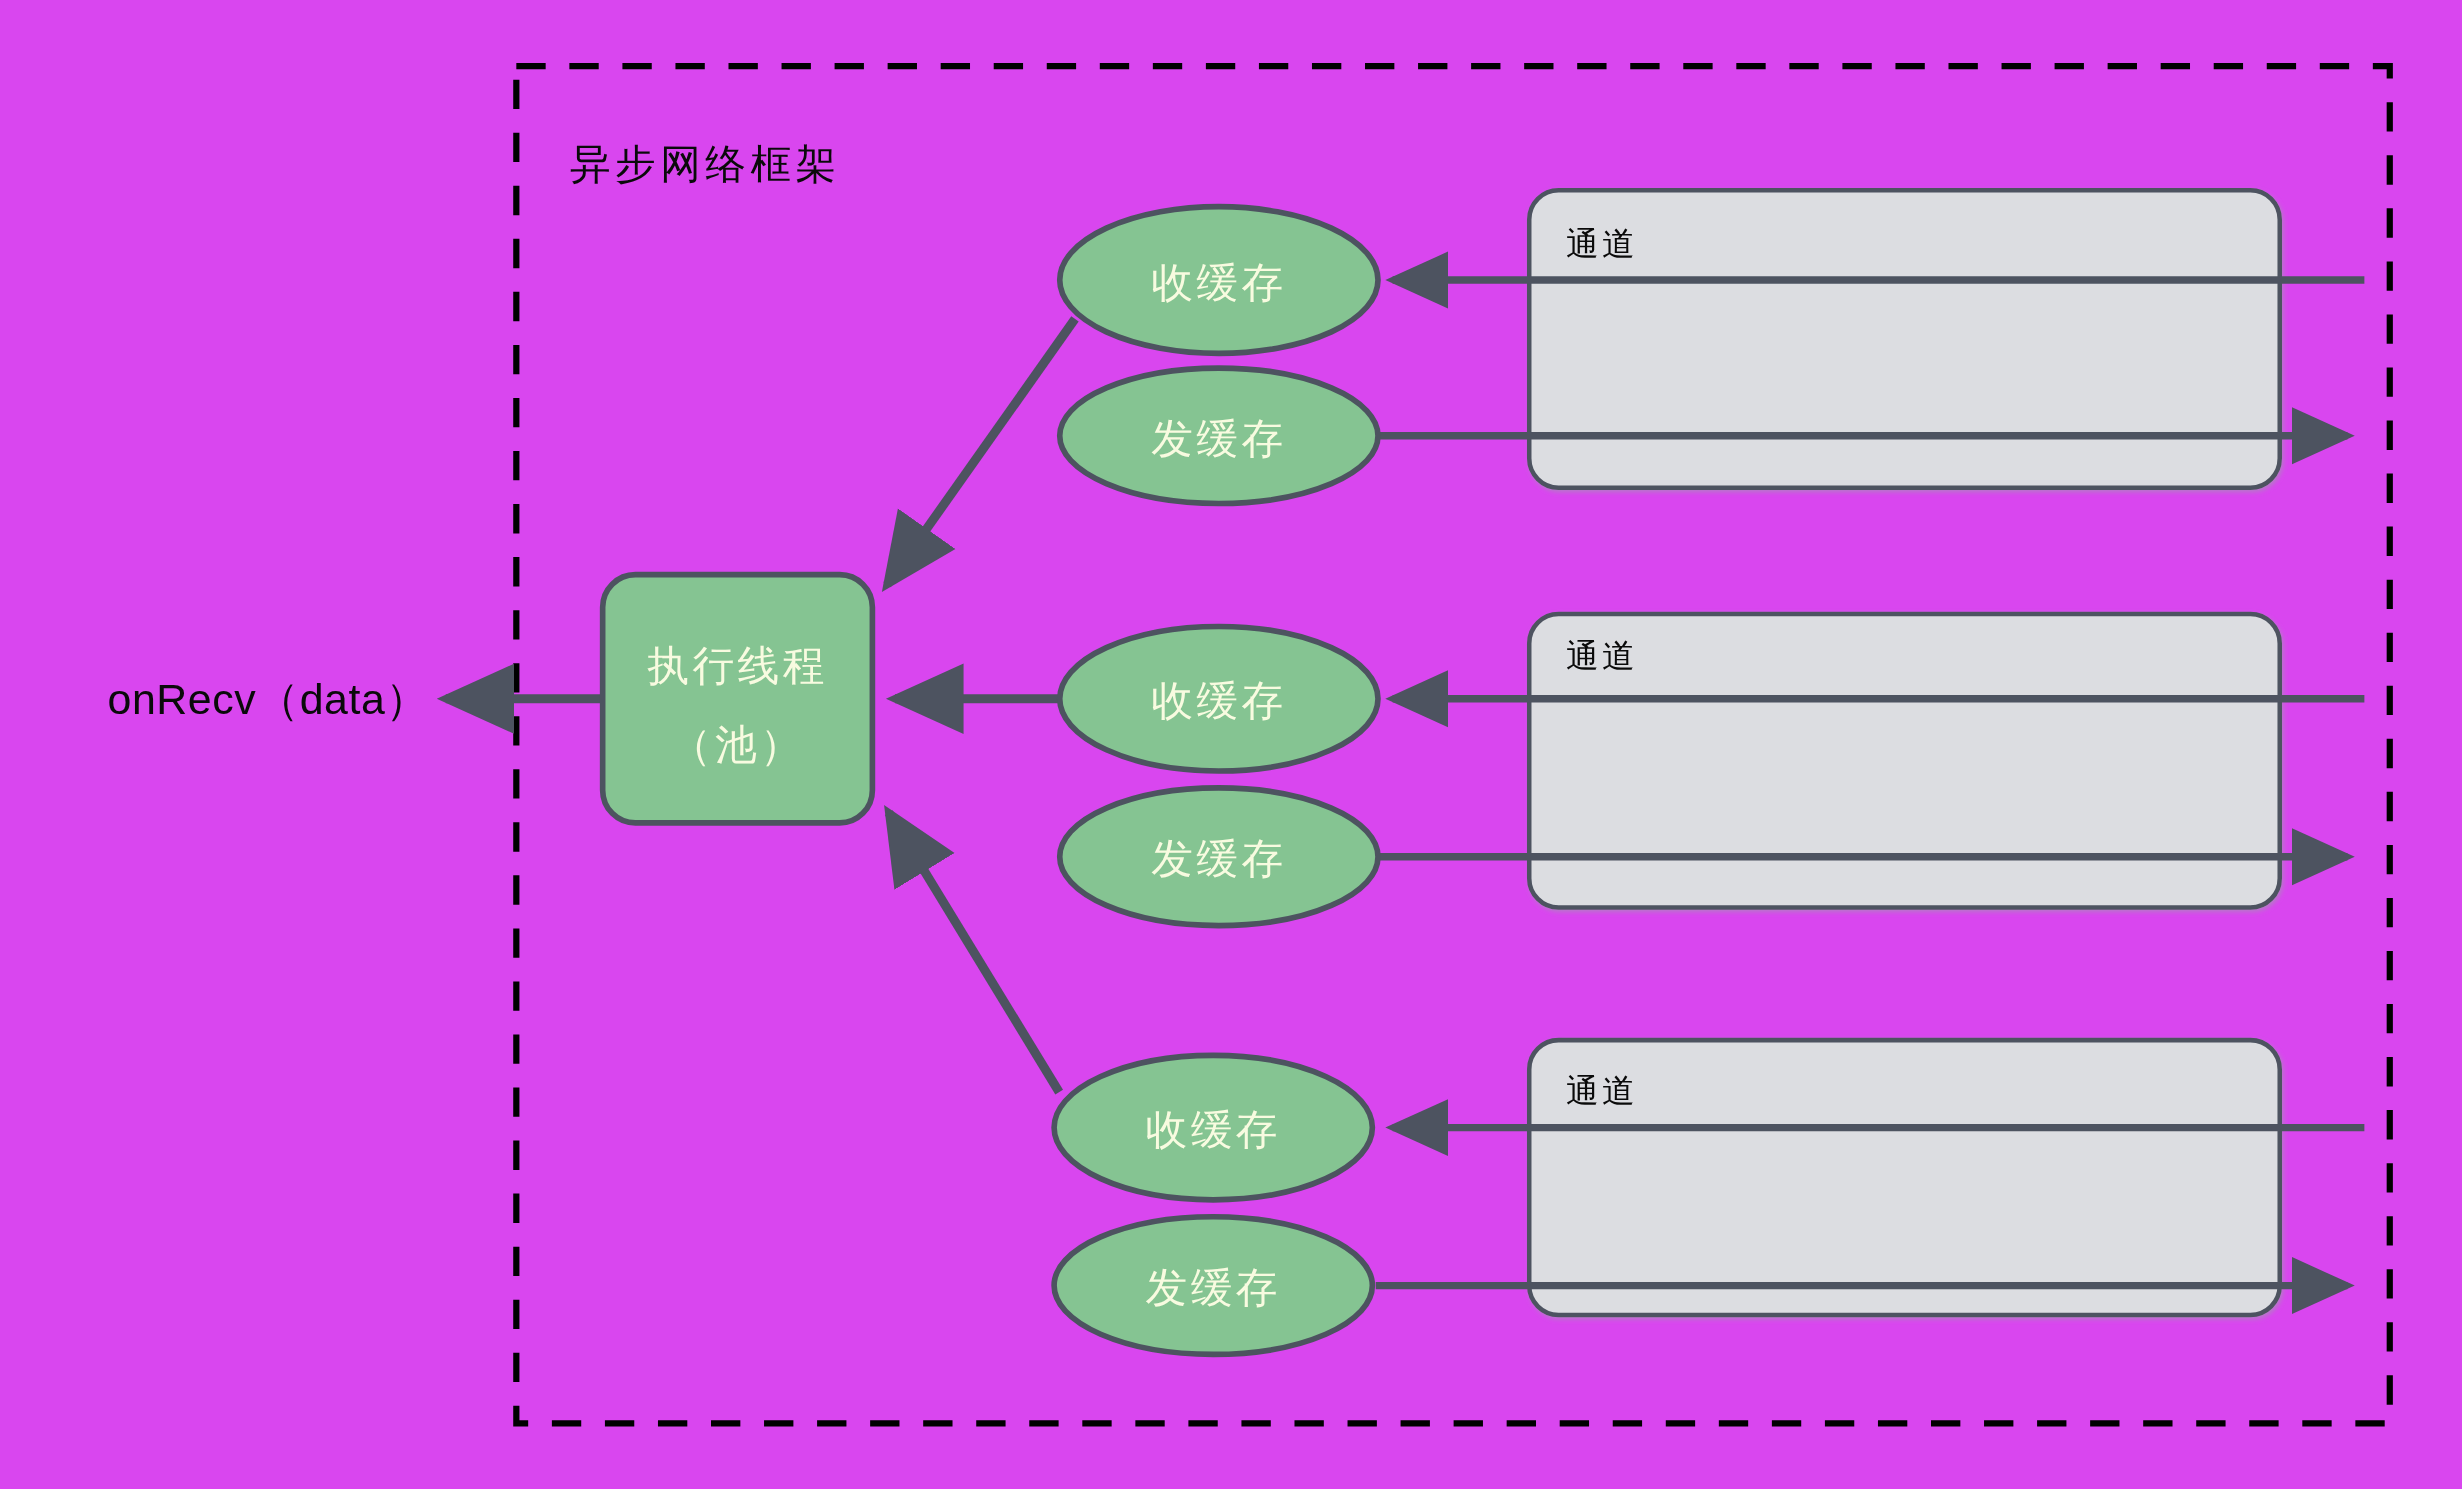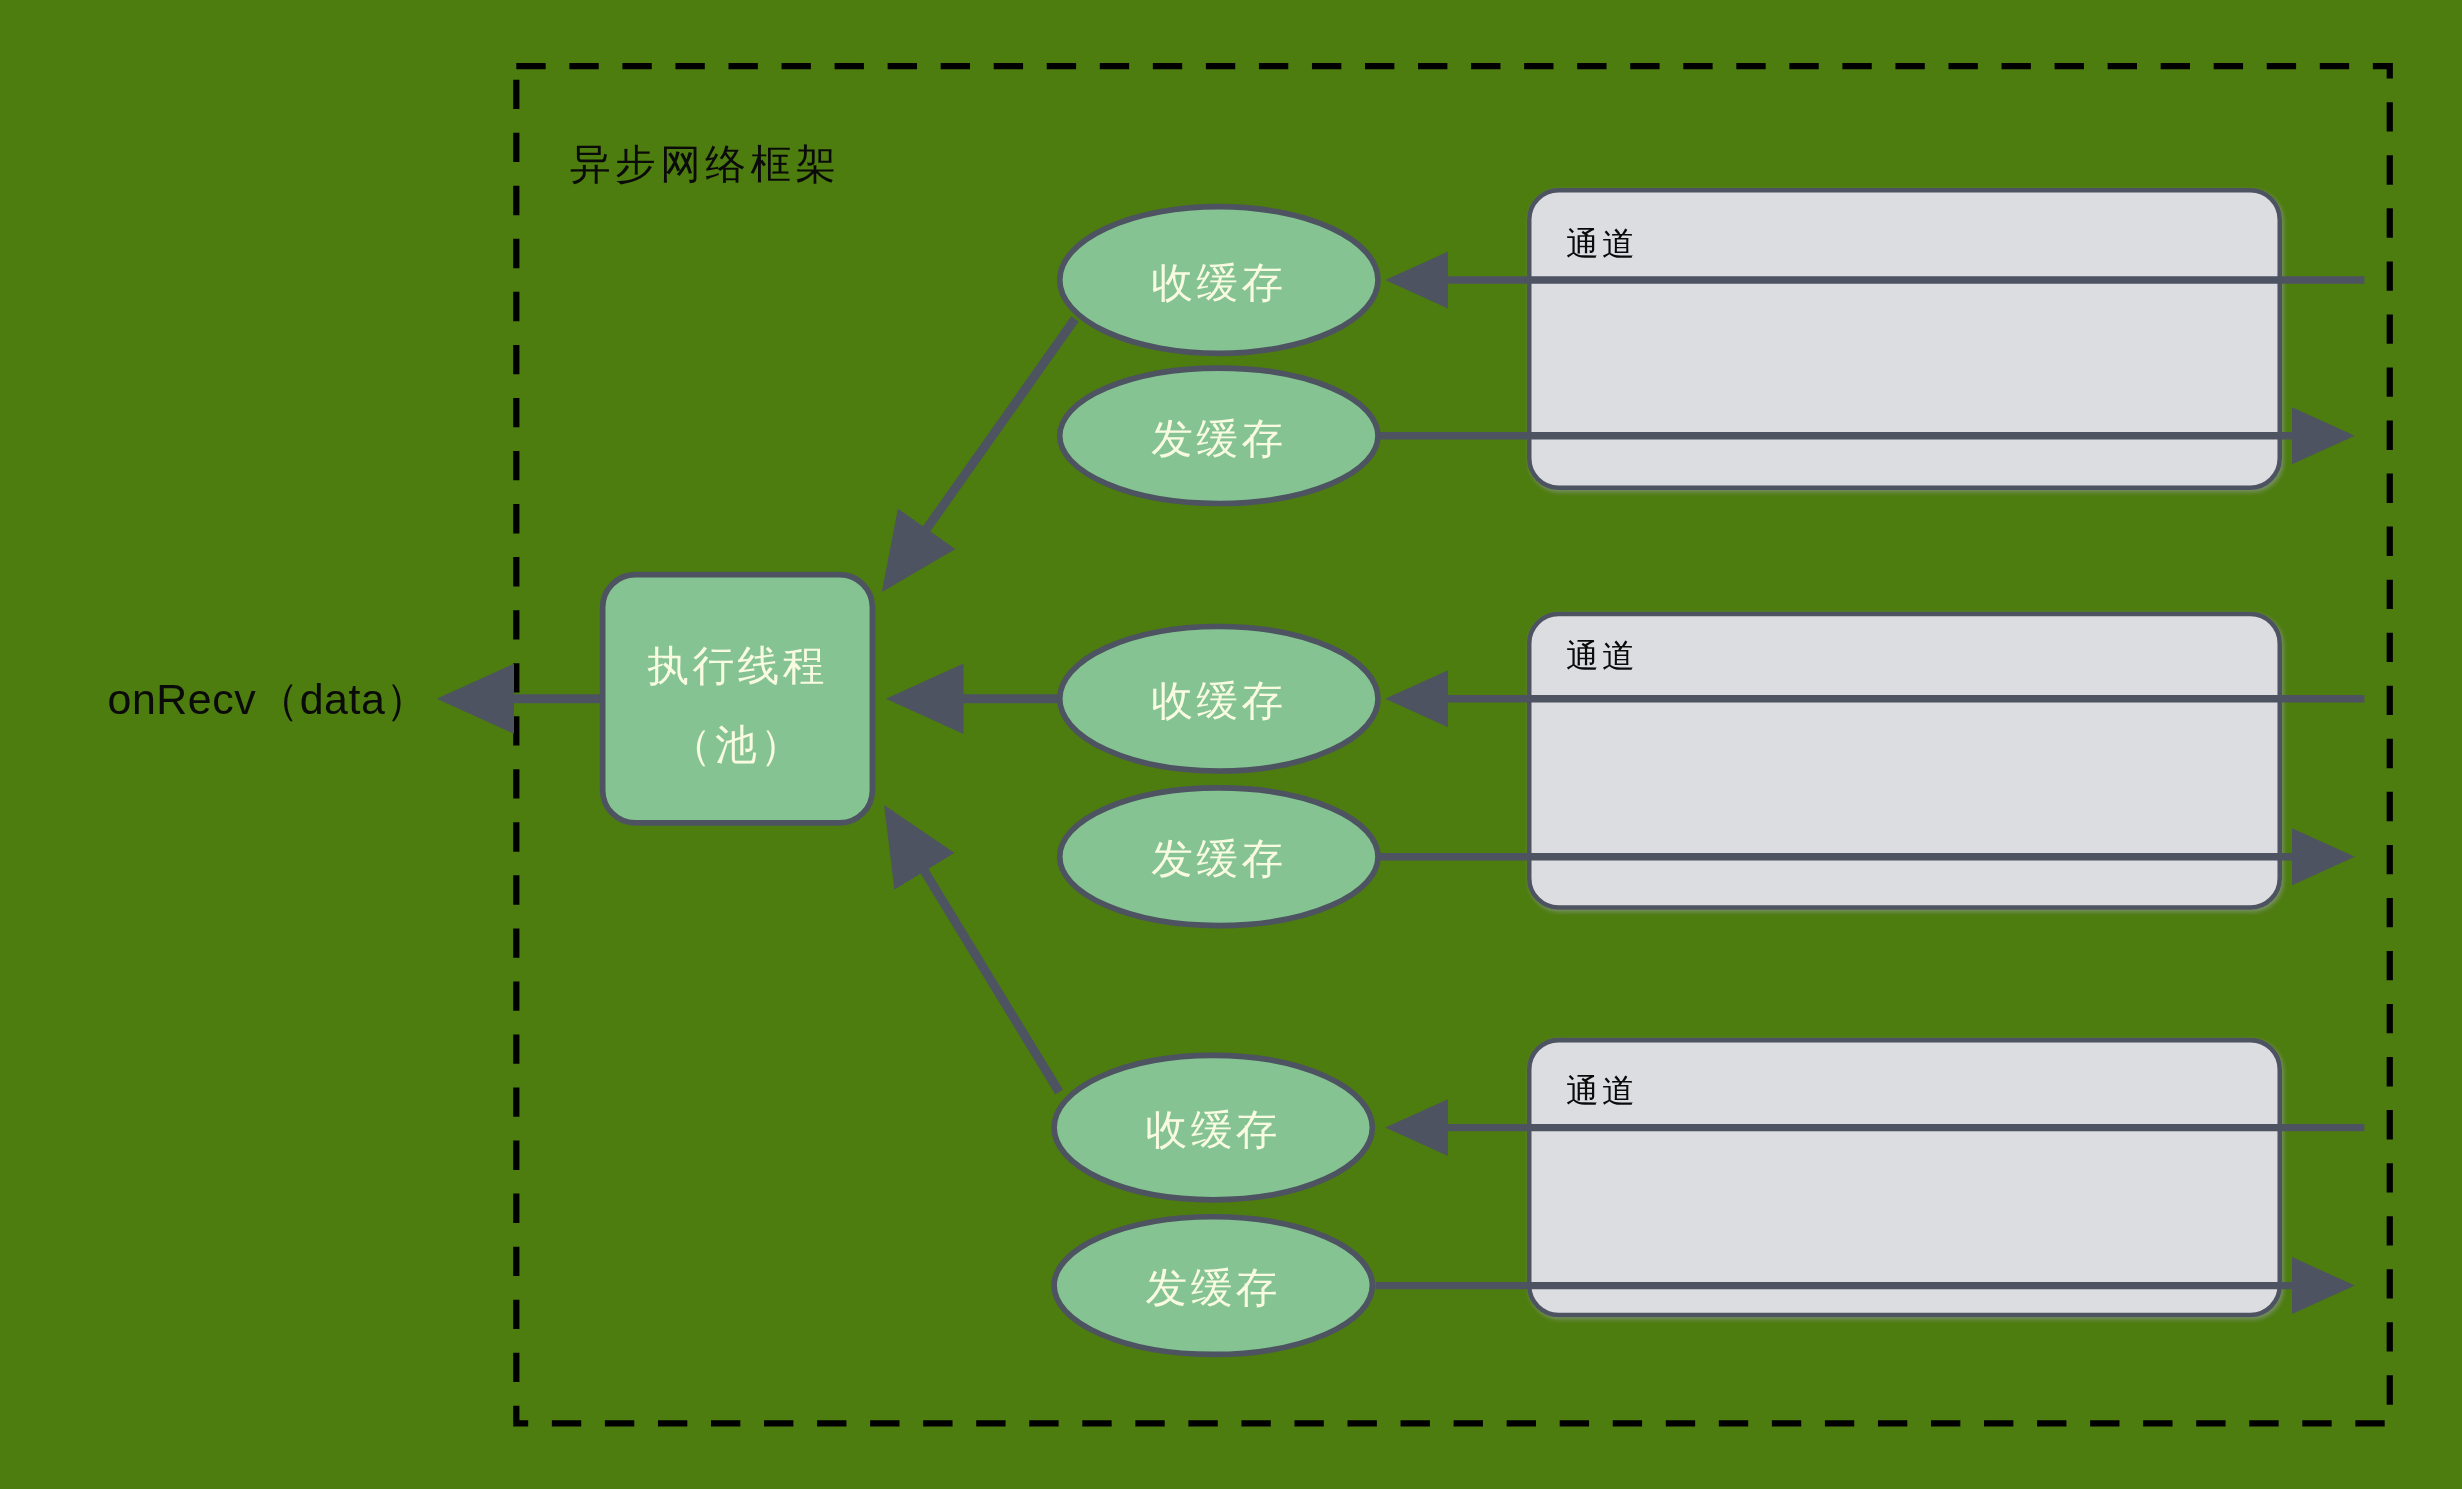--- a/index.html
+++ b/index.html
@@ -1,18 +1,18 @@
 <!DOCTYPE html>
 <html style="font-size:9px"><head>
 <meta charset="utf-8">
 <style>
   html,body{margin:0;padding:0;background:#ffffff;}
   body{width:2462px;height:1490px;overflow:hidden;
        font-family:"Liberation Sans","DejaVu Sans",sans-serif;}
-  #stage{position:relative;width:2462px;height:1490px;background:#4d7c0f;}
+  #stage{position:relative;width:2462px;height:1490px;background:#d946ef;}
   svg{position:absolute;left:0;top:0;width:2462px;height:1490px;display:block;}
   .node-label{font-family:"DejaVu Sans","Liberation Sans",sans-serif;
               fill:#f8fbe0;font-size:74px;letter-spacing:6px;
               text-anchor:middle;dominant-baseline:central;}
   .frame-title{font-family:"DejaVu Sans","Liberation Sans",sans-serif;
                fill:#0a0a0a;font-size:72px;letter-spacing:8px;
                dominant-baseline:central;}
   .chan-label{font-family:"DejaVu Sans","Liberation Sans",sans-serif;
               fill:#0a0a0a;font-size:58px;letter-spacing:6px;
               dominant-baseline:central;}

